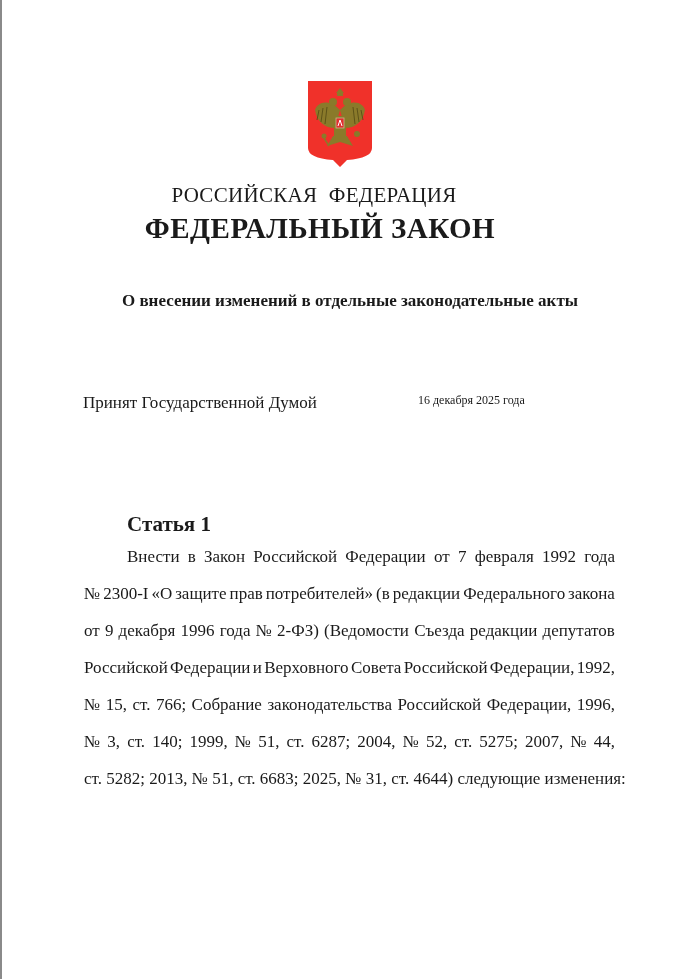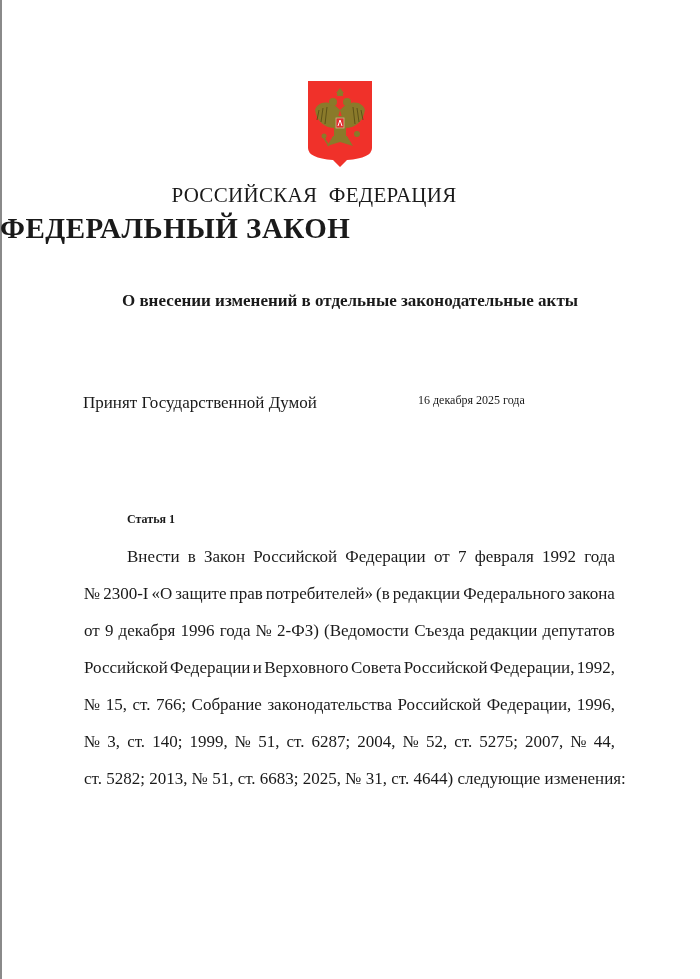--- a/index.html
+++ b/index.html
@@ -7,30 +7,30 @@
     width: 700px; height: 979px; background: #ffffff; position: relative; overflow: hidden;
     font-family: "Liberation Serif", "DejaVu Serif", serif; color: #1a1a1a;
   }
   .left-edge { position: absolute; left: 0; top: 0; width: 2px; height: 979px; background: #8a8a8a; }
   .emblem { position: absolute; left: 307px; top: 80px; width: 66px; height: 88px; }
   .country {
     position: absolute; left: 0; width: 628px; top: 183px; text-align: center;
     font-size: 21px; letter-spacing: 0.3px; word-spacing: 6px;
   }
   .doctype {
-    position: absolute; left: 0; width: 640px; top: 212px; 
+    position: absolute; left: 0; width: 640px; top: 212px; text-align: center;
     font-size: 29px; font-weight: bold; letter-spacing: 0.5px;
   }
   .law-title {
     position: absolute; left: 0; width: 700px; top: 290px; text-align: center;
     font-size: 17px; font-weight: bold; line-height: 22px;
   }
   .adopted-by { position: absolute; left: 83px; top: 393px; font-size: 17px; }
   .adopted-date { position: absolute; left: 418px; top: 393px; font-size: 12px; }
-  .article-heading { position: absolute; left: 127px; top: 512px; font-size: 12px; font-weight: bold; text-align: right; }
+  .article-heading { position: absolute; left: 127px; top: 512px; font-size: 21px; font-weight: bold; text-align: right; }
   .body-line {
     position: absolute; left: 84px; width: 531px; font-size: 17px;
     text-align: justify; text-align-last: justify; white-space: nowrap;
     display: flex; justify-content: space-between;
   }
   .body-line.first { left: 127px; width: 488px; }
   .body-line.last { justify-content: flex-start; }
 </style>
 </head>
 <body>

